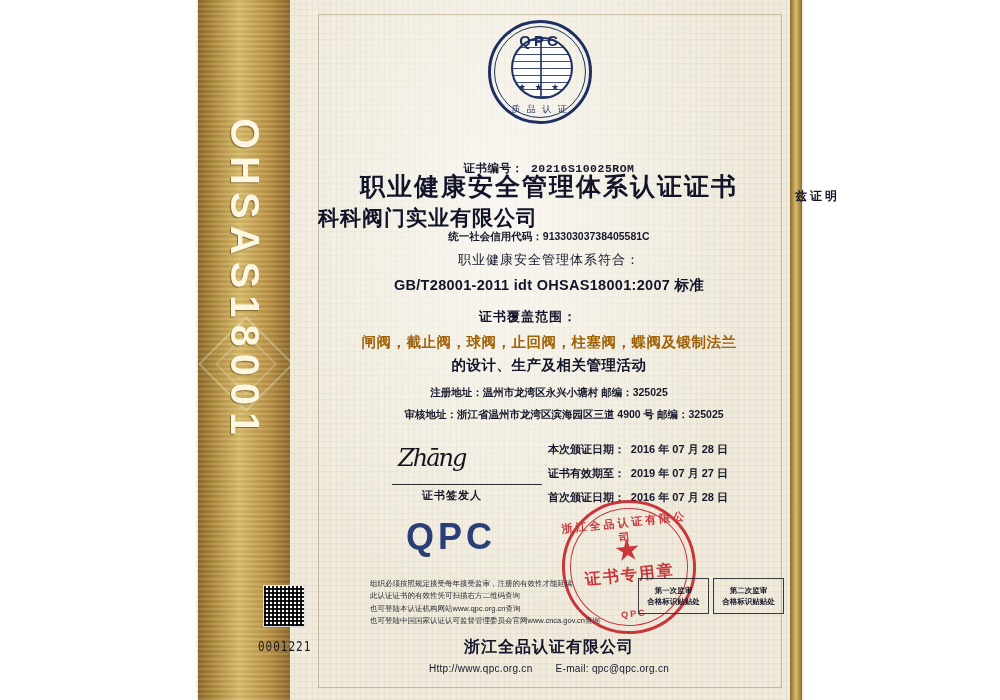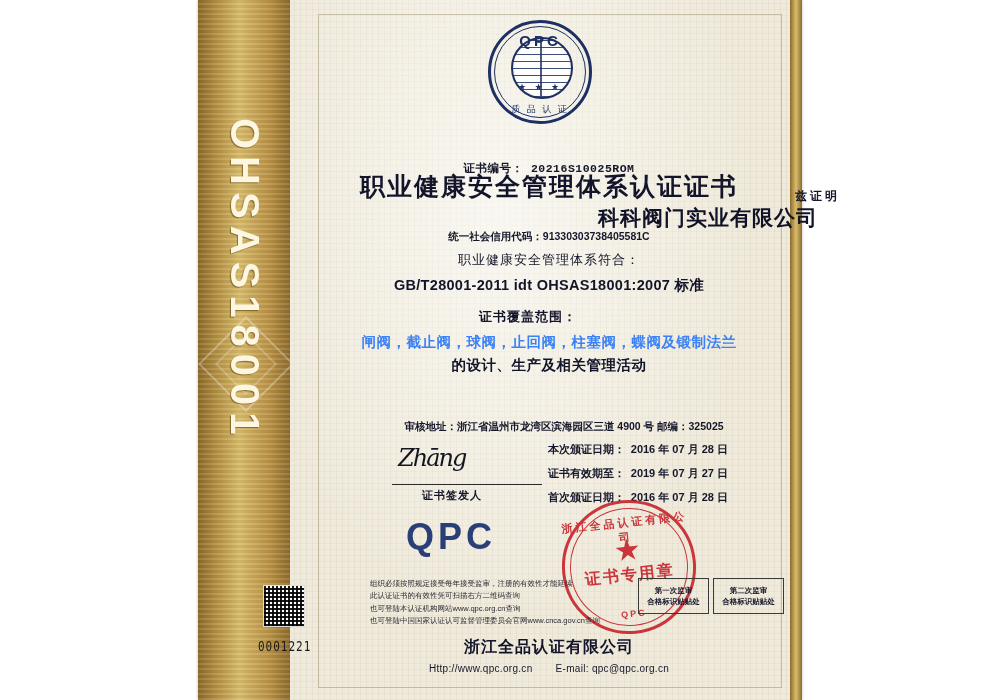--- a/index.html
+++ b/index.html
@@ -131,54 +131,54 @@
   }
   .certno{
     position:absolute;left:318px;top:161px;width:462px;text-align:center;
     font-size:11.5px;font-weight:bold;color:#15172b;letter-spacing:.5px;font-family:Liberation Mono, monospace;
   }
   .hereby{
     position:absolute;left:318px;top:188px;width:522px;text-align:right;
     font-size:12px;font-weight:bold;color:#15172b;letter-spacing:3px;
   }
   .company{
-    position:absolute;left:318px;top:204px;width:500px;text-align:right;
+    position:absolute;left:318px;top:204px;width:500px;text-align:left;
     font-size:21px;font-weight:bold;color:#101228;letter-spacing:1px;
   }
   .credit{
     position:absolute;left:318px;top:230px;width:462px;text-align:center;
     font-size:10.5px;font-weight:bold;color:#15172b;
   }
   .line-sys{
     position:absolute;left:318px;top:251px;width:462px;text-align:center;
     font-size:13px;font-weight:normal;color:#12142a;letter-spacing:1px;
   }
   .standard{
     position:absolute;left:318px;top:276px;width:462px;text-align:center;
     font-size:14.5px;font-weight:bold;color:#12142a;letter-spacing:.3px;
   }
   .scope-title{
     position:absolute;left:318px;top:308px;width:420px;text-align:center;
     font-size:13px;font-weight:bold;color:#12142a;letter-spacing:1px;
   }
   .scope-l1{
     position:absolute;left:318px;top:333px;width:462px;text-align:center;
-    font-size:14.5px;font-weight:bold;color:#3b82f6;letter-spacing:.5px;
+    font-size:14.5px;font-weight:bold;color:#a16207;letter-spacing:.5px;
   }
   .scope-l2{
     position:absolute;left:318px;top:356px;width:462px;text-align:center;
     font-size:14.5px;font-weight:bold;color:#12142a;letter-spacing:.5px;
   }
   .addr1{
     position:absolute;left:318px;top:386px;width:462px;text-align:center;
     font-size:10.5px;font-weight:bold;color:#15172b;
   }
   .addr2{
     position:absolute;left:318px;top:408px;width:492px;text-align:center;
-    font-size:10.5px;font-weight:bold;color:#15172b;margin-top:12px;
+    font-size:10.5px;font-weight:bold;color:#15172b;
   }
   
   .dates{
     position:absolute;left:548px;top:442px;width:180px;
     font-size:11px;font-weight:bold;color:#15172b;
   }
   .dates .row{display:flex;justify-content:space-between;margin-bottom:9px;}
   .dates .lab{white-space:nowrap;}
   .dates .val{white-space:nowrap;}
   
@@ -297,20 +297,21 @@
   <div class="title">职业健康安全管理体系认证证书</div>
   <div class="certno">证书编号： 20216S10025ROM</div>
   <div class="hereby">兹证明</div>
   <div class="company">科科阀门实业有限公司</div>
   <div class="credit">统一社会信用代码：91330303738405581C</div>
   <div class="line-sys">职业健康安全管理体系符合：</div>
   <div class="standard">GB/T28001-2011 idt OHSAS18001:2007 标准</div>
   <div class="scope-title">证书覆盖范围：</div>
   <div class="scope-l1">闸阀，截止阀，球阀，止回阀，柱塞阀，蝶阀及锻制法兰</div>
   <div class="scope-l2">的设计、生产及相关管理活动</div>
+  <div class="addr1">注册地址：温州市龙湾区永兴小塘村    邮编：325025</div>
   <div class="addr2">审核地址：浙江省温州市龙湾区滨海园区三道 4900 号    邮编：325025</div>
 
   <div class="dates">
     <div class="row">
       <span class="lab">本次颁证日期：</span>
       <span class="val">2016 年 07 月 28 日</span>
     </div>
     <div class="row">
       <span class="lab">证书有效期至：</span>
       <span class="val">2019 年 07 月 27 日</span>

